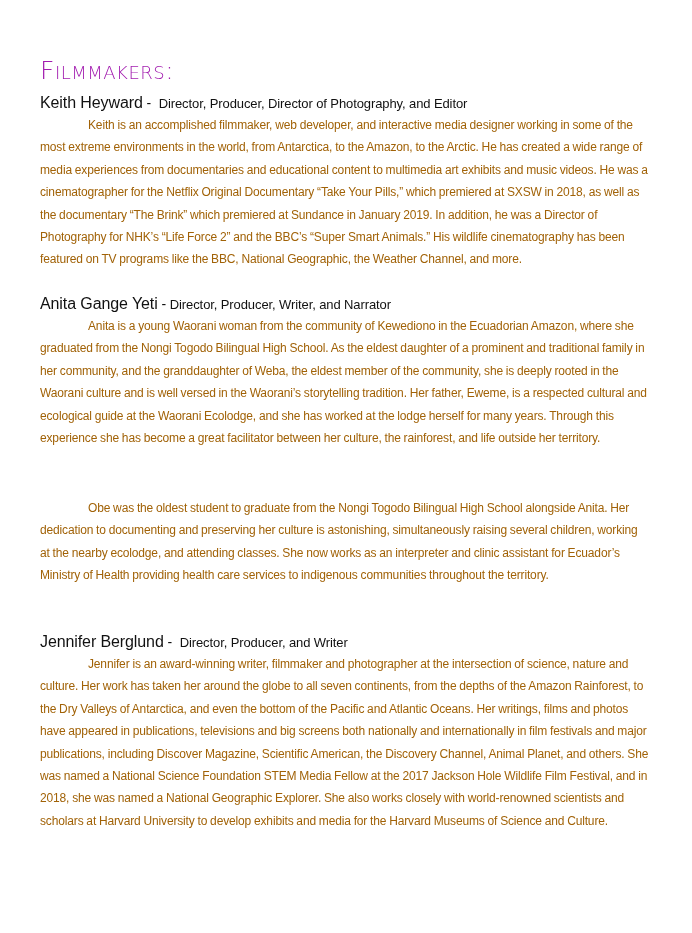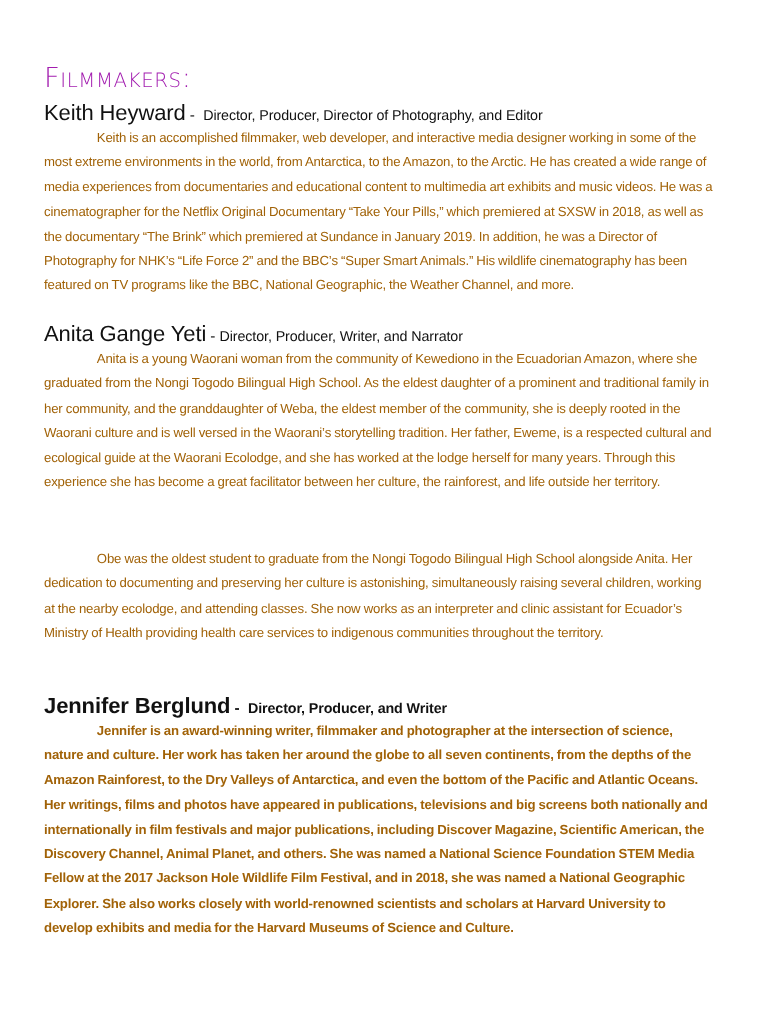--- a/index.html
+++ b/index.html
@@ -37,40 +37,40 @@
     }
     .member-head {
       font-size: 14px;
       line-height: 22px;
       height: 22px;
       white-space: nowrap;
       color: #111;
       letter-spacing: -0.1px;
     }
     .member-name {
-      font-size: 20px;
+      font-size: 16px;
       text-align: right;
     }
     .member-role {
       font-size: 13px;
     }
     .bio {
       font-size: 12px;
       line-height: 22.4px;
       margin: 0;
       letter-spacing: -0.15px;
       word-spacing: -0.3px;
       text-indent: 48px;
       text-align: left;
       color: #a16207;
     }
     #m0 { position: absolute; top: 36px; left: 0; width: 610px; }
     #m1 { position: absolute; top: 237px; left: 0; width: 610px; }
     #m2 { position: absolute; top: 441px; left: 0; width: 610px; }
-    #m3 { position: absolute; top: 575px; left: 0; width: 610px; font-weight: bold; }
+    #m3 { position: absolute; top: 575px; left: 0; width: 610px; }
   </style>
 </head>
 <body>
 
 <div class="page">
   <h1 class="title">Filmmakers:</h1>
 
   <div class="member" id="m0">
     <div class="member-head">
       <span class="member-name">Keith Heyward</span><span class="member-sep" style="white-space:pre;"> -  </span><span class="member-role">Director, Producer, Director of Photography, and Editor</span>

